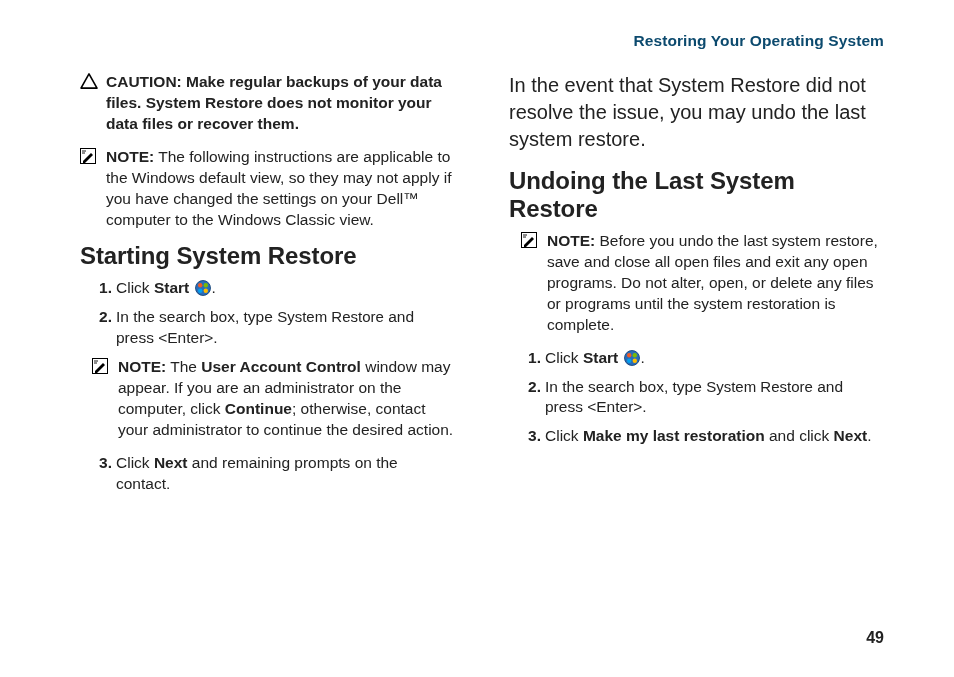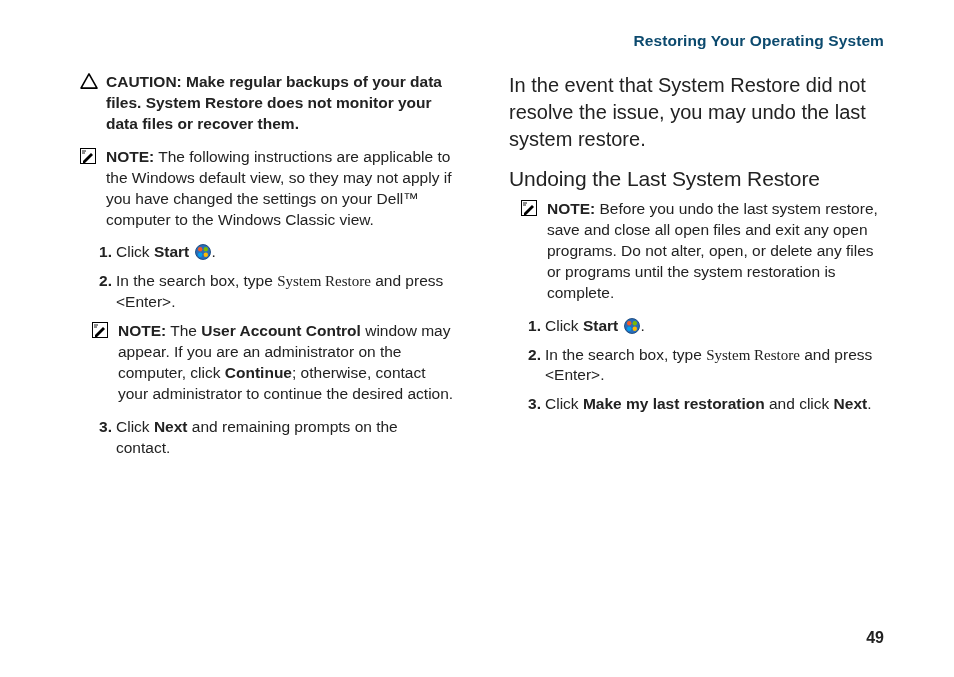--- a/index.html
+++ b/index.html
@@ -48,43 +48,43 @@
   .block .icon-slot {
     width: 26px;
     flex-shrink: 0;
     padding-top: 1px;
   }
   .block .text {
     flex: 1;
   }
   .bold { font-weight: 700; }
   .heading {
-    font-weight: 400;
-    font-size: 21px;
+    font-weight: 700;
+    font-size: 24px;
     margin: 6px 0 8px 0;
     letter-spacing: -0.1px;
     font-stretch: condensed;
   }
   .num-item {
     display: flex;
     align-items: flex-start;
     margin-bottom: 8px;
     margin-left: 12px;
     font-size: 15.5px;
     line-height: 1.35;
   }
   .num-item .num {
     font-weight: 700;
     width: 20px;
     flex-shrink: 0;
     text-align: right;
     padding-right: 4px;
   }
   .num-item .text { flex: 1; }
-  .mono { font-family: Liberation Serif, serif; font-size:15px; }
+  .mono { font-family: Liberation Sans, sans-serif; font-size:15px; }
   .para {
     font-size: 20px;
     line-height: 1.35;
     margin-bottom: 14px;
   }
   .page-num {
     position: absolute;
     bottom: 30px;
     right: 70px;
     font-weight: 700;
@@ -131,20 +131,21 @@
             <rect x="0.5" y="0.5" width="15" height="15" fill="#fff" stroke="#000" stroke-width="1"></rect>
             <path d="M3 13 L11 5 L13 7 L5 15 L3 15 Z" fill="#000"></path>
             <path d="M2 3 L6 3 M2 5 L5 5" stroke="#000" stroke-width="0.9"></path>
           </svg>
         </div>
         <div class="text">
           <span class="bold">NOTE:</span><span> The following instructions are applicable to the Windows default view, so they may not apply if you have changed the settings on your Dell™ computer to the Windows Classic view.</span>
         </div>
       </div>
 
+      <div class="heading">Starting System Restore</div>
 
       <div class="num-item">
         <div class="num">1.</div>
         <div class="text">
           <span>Click </span><span class="bold">Start</span><span> </span><svg class="start-orb" viewBox="0 0 16 16">
               <circle cx="8" cy="8" r="7.5" fill="#2a6db8" stroke="#0a3a70" stroke-width="0.8"></circle>
               <circle cx="5.2" cy="5.2" r="2.2" fill="#f05a28"></circle>
               <circle cx="10.8" cy="5.2" r="2.2" fill="#7cbb00"></circle>
               <circle cx="5.2" cy="10.8" r="2.2" fill="#00a1f1"></circle>
               <circle cx="10.8" cy="10.8" r="2.2" fill="#ffbb00"></circle>

